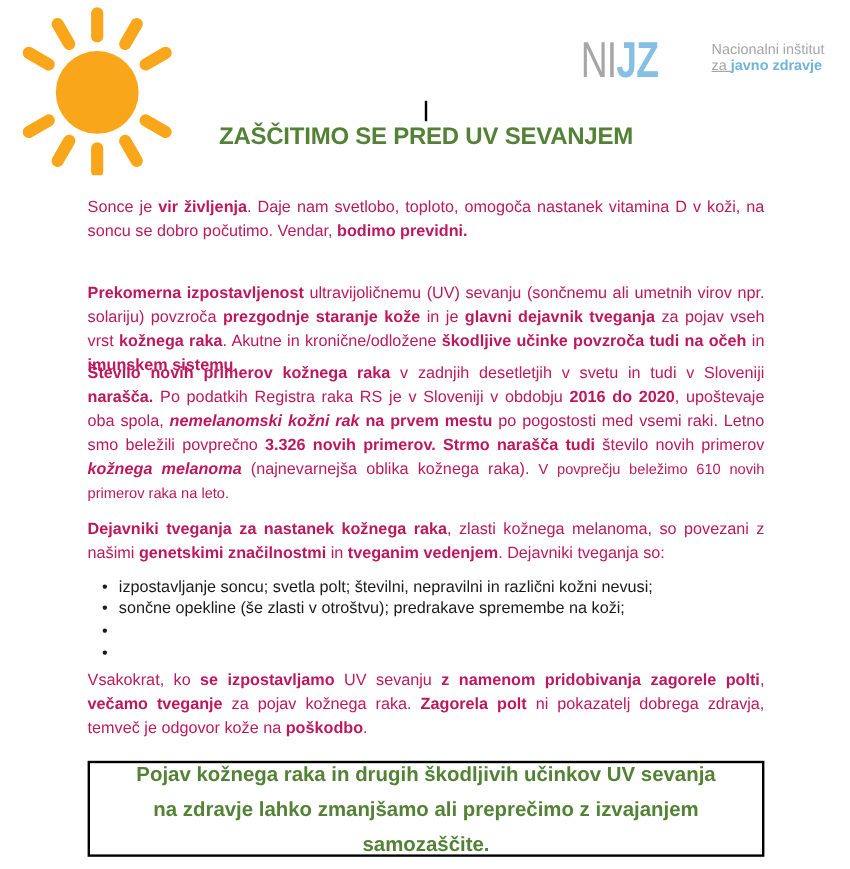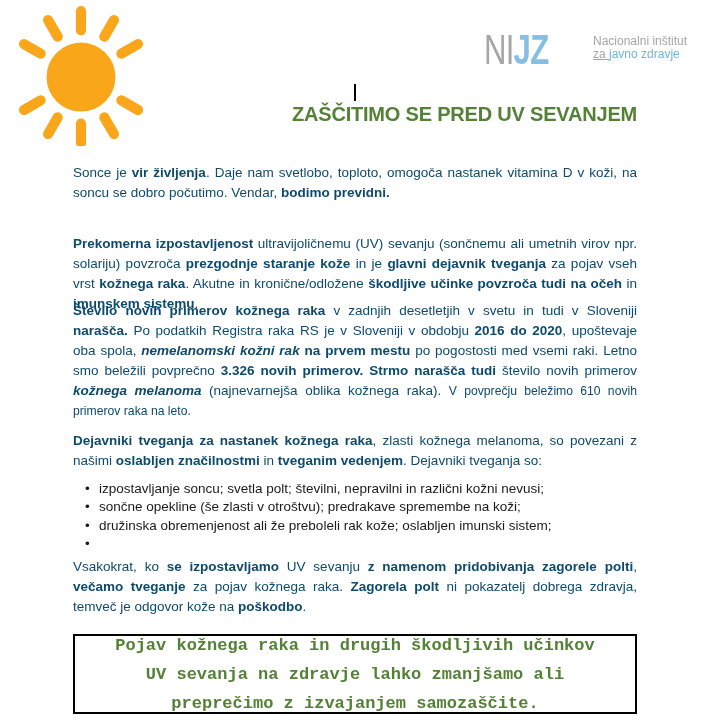--- a/index.html
+++ b/index.html
@@ -13,42 +13,41 @@
   .logo { position:absolute; left:484px; top:30px; display:flex; align-items:flex-start;gap:36px; }
   .logo-letters {
     font-size:42px; font-weight:700; line-height:40px; letter-spacing:-1px;
     transform:scaleX(0.74); transform-origin:left top; white-space:nowrap;
   }
   .logo-ni { color:#a6a6a6; font-weight:400; }
   .logo-jz { color:#85bfe3; }
   .logo-text { margin-left:-14px; padding-top:5px; font-size:12px; line-height:13px; white-space:nowrap; }
   .logo-line1 { color:#a6a6a6; }
   .logo-za { color:#a6a6a6;text-decoration:underline; }
-  .logo-jzd { color:#6fb3dd; font-weight:400;margin-top:16px; }
+  .logo-jzd { color:#6fb3dd; font-weight:700;margin-top:16px; }
   .title {
-    position:absolute; left:73px; top:103px; width:564px; text-align:right;
+    position:absolute; left:73px; top:103px; width:564px; text-align:center;
     font-size:20px; font-weight:700; color:#538135; letter-spacing:-0.2px;
   }
   .cursor { position:absolute; left:354px; top:84px; width:1.5px; height:17px; background:#000; }
   
   .para {
     position:absolute; left:73px; width:564px; text-align:justify;
-    font-size:13.5px; line-height:20px; color:#0c4a6e;
+    font-size:13.5px; line-height:20px; color:#be185d;
   }
   .p1 { top:163px; } .p2 { top:234px; } .p3 { top:301px; } .p4 { top:431px; } .p5 { top:557px; }
   .b { font-weight:700; } .i { font-style:italic; } .s { font-size:12.2px; }
   .bullets { position:absolute; left:85px; top:480px; width:552px; list-style:none; }
   .bullets li { display:flex; line-height:18.4px; font-size:13.5px; }
   .bullet-mark { width:14px; flex:0 0 14px; font-size:13.5px; }
   
   .callout {
     position:absolute; left:73px; top:634px; width:564px; height:80px;
     border:2px solid #000; display:flex; align-items:center; justify-content:center;
     padding:0 30px;
-    font-family:Liberation Mono, monospace;
   }
   .callout-text {
     text-align:center; font-size:17px; font-weight:700; color:#538135; line-height:29px;
   }
 </style>
 </head>
 <body>
 
 <div class="page">
 
@@ -80,34 +79,33 @@
     </div>
   </div>
 
   <div class="cursor"></div>
 
   <div class="title">ZAŠČITIMO SE PRED UV SEVANJEM</div>
 
   <div class="para p1"><span>Sonce je </span><span class="b">vir življenja</span><span>. Daje nam svetlobo, toploto, omogoča nastanek vitamina D v koži, na soncu se dobro počutimo. Vendar, </span><span class="b">bodimo previdni.</span></div>
   <div class="para p2"><span class="b">Prekomerna izpostavljenost</span><span> ultravijoličnemu (UV) sevanju (sončnemu ali umetnih virov npr. solariju) povzroča </span><span class="b">prezgodnje staranje kože</span><span> in je </span><span class="b">glavni dejavnik tveganja</span><span> za pojav vseh vrst </span><span class="b">kožnega raka</span><span>. Akutne in kronične/odložene </span><span class="b">škodljive učinke povzroča tudi na očeh</span><span> in </span><span class="b">imunskem sistemu</span><span>.</span></div>
   <div class="para p3"><span class="b">Število novih primerov kožnega raka</span><span> v zadnjih desetletjih v svetu in tudi v Sloveniji </span><span class="b">narašča.</span><span> Po podatkih Registra raka RS je v Sloveniji v obdobju </span><span class="b">2016 do 2020</span><span>, upoštevaje oba spola, </span><span class="b i">nemelanomski kožni rak</span><span class="b"> na prvem mestu</span><span> po pogostosti med vsemi raki. Letno smo beležili povprečno </span><span class="b">3.326 novih primerov. Strmo narašča tudi</span><span> število novih primerov </span><span class="b i">kožnega melanoma</span><span> (najnevarnejša oblika kožnega raka). </span><span class="s">V povprečju beležimo 610 novih primerov raka na leto.</span></div>
-  <div class="para p4"><span class="b">Dejavniki tveganja za nastanek kožnega raka</span><span>, zlasti kožnega melanoma, so povezani z našimi </span><span class="b">oslabljen značilnostmi</span><span> in </span><span class="b">tveganim vedenjem</span><span>. Dejavniki tveganja so:</span></div>
+  <div class="para p4"><span class="b">Dejavniki tveganja za nastanek kožnega raka</span><span>, zlasti kožnega melanoma, so povezani z našimi </span><span class="b">genetskimi značilnostmi</span><span> in </span><span class="b">tveganim vedenjem</span><span>. Dejavniki tveganja so:</span></div>
 
   <ul class="bullets">
     <li>
       <span class="bullet-mark">•</span>
       <span><span>izpostavljanje soncu; svetla polt; številni, nepravilni in različni kožni nevusi;</span></span>
     </li>
     <li>
       <span class="bullet-mark">•</span>
       <span><span>sončne opekline (še zlasti v otroštvu); predrakave spremembe na koži;</span></span>
     </li>
     <li>
       <span class="bullet-mark">•</span>
-      <span><span>družinska obremenjenost ali že preboleli rak kože; oslabljen imunski sistem;</span></span>
     </li>
     <li>
       <span class="bullet-mark">•</span>
     </li>
   </ul>
 
   <div class="para p5"><span>Vsakokrat, ko </span><span class="b">se izpostavljamo</span><span> UV sevanju </span><span class="b">z namenom pridobivanja zagorele polti</span><span>, </span><span class="b">večamo tveganje</span><span> za pojav kožnega raka. </span><span class="b">Zagorela polt</span><span> ni pokazatelj dobrega zdravja, temveč je odgovor kože na </span><span class="b">poškodbo</span><span>.</span></div>
 
   <div class="callout">
     <div class="callout-text"><span class="b">Pojav kožnega raka in drugih škodljivih učinkov UV sevanja na zdravje lahko zmanjšamo ali preprečimo z izvajanjem samozaščite.</span></div>

